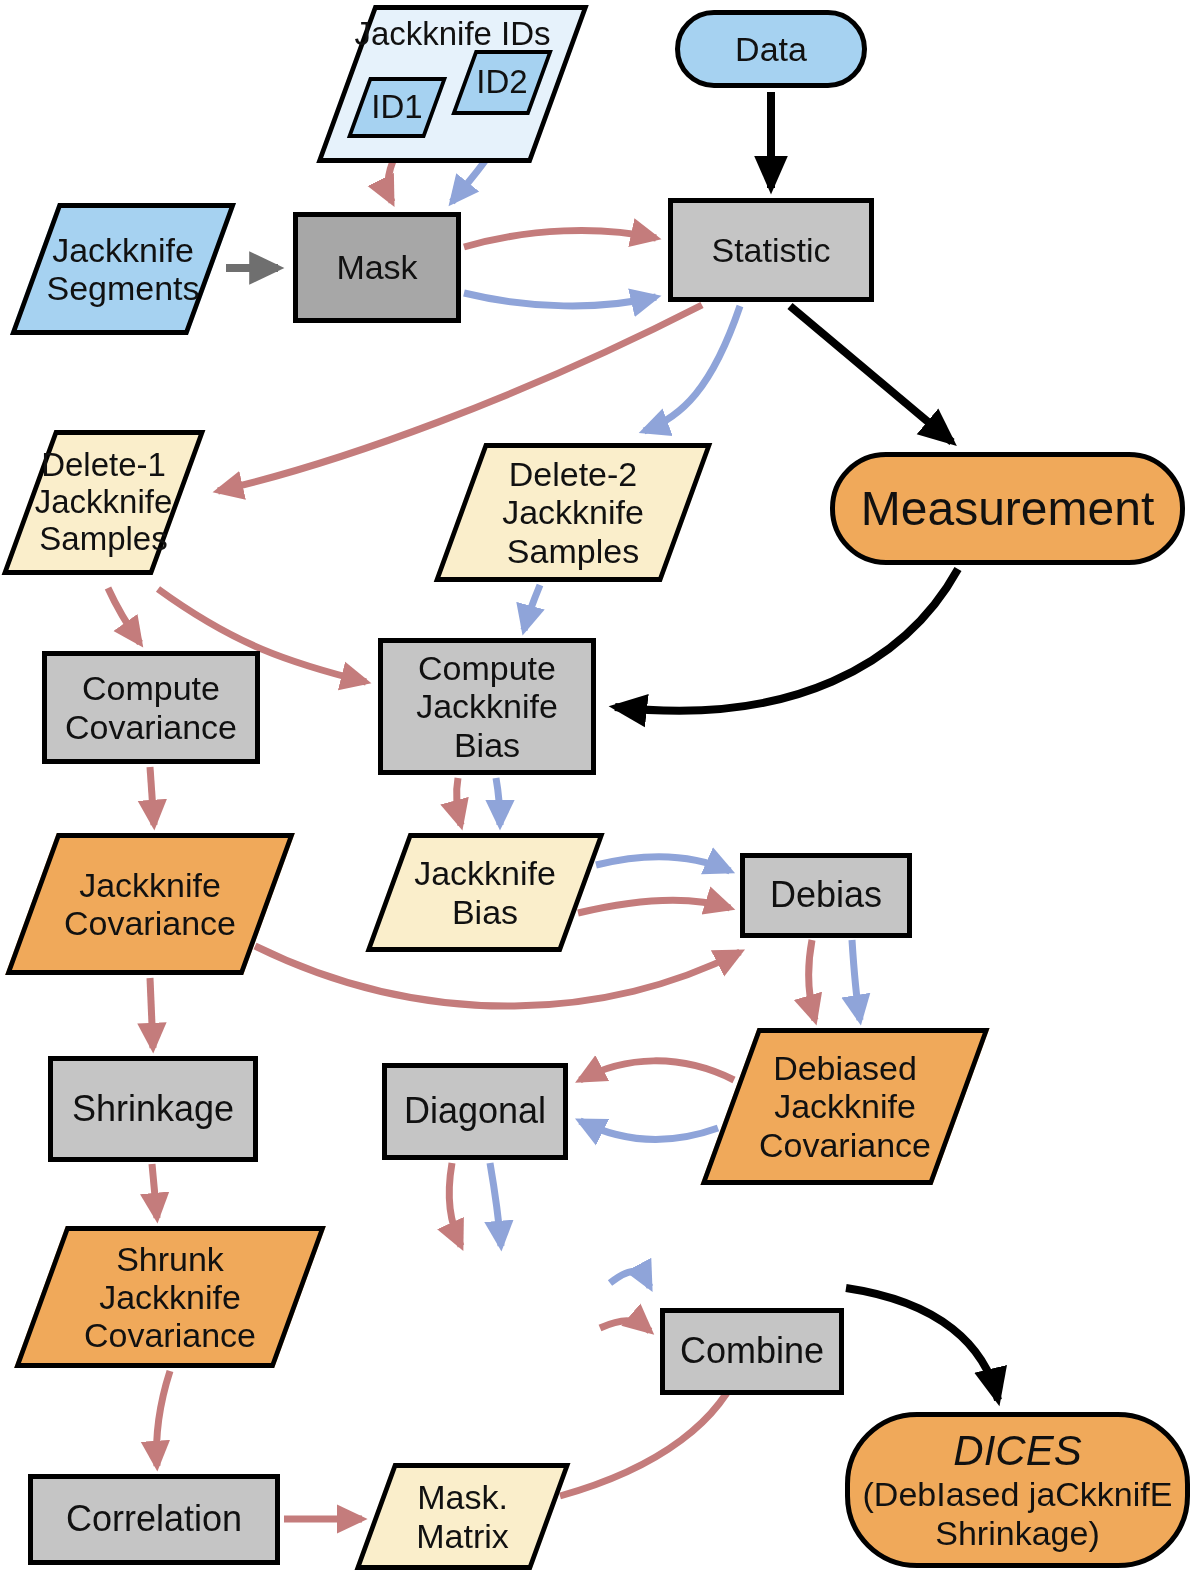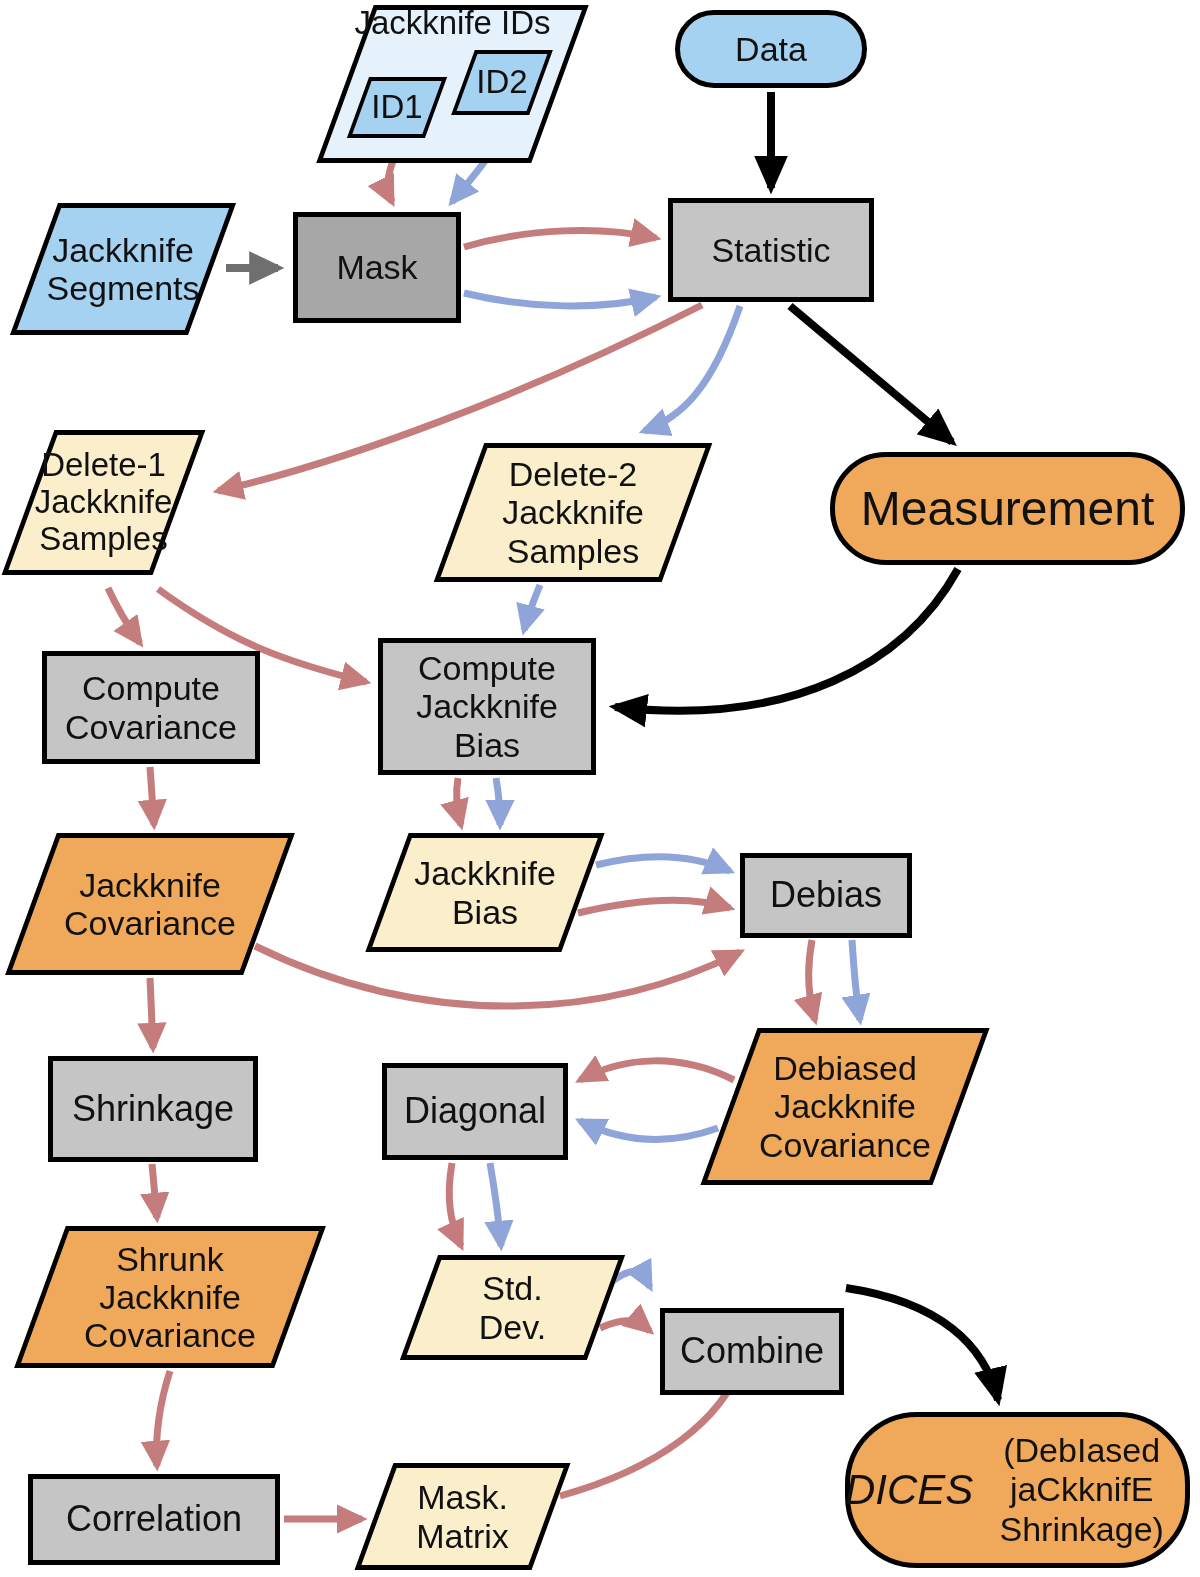--- a/index.html
+++ b/index.html
@@ -9,33 +9,33 @@
     overflow:hidden;
   }
   .arrow-layer { position:absolute; left:0; top:0; width:1200px; height:1577px; }
   .node { position:absolute; }
   .shape { position:absolute; inset:0; background:#ccc; border:5px solid #000; box-sizing:border-box; }
   .para .shape { transform:skewX(-20deg); }
   .lbl {
     position:absolute; inset:0; display:flex; align-items:center; justify-content:center;
     text-align:center; white-space:pre-line; line-height:1.12; z-index:2;
   }
-  .lbl.top { align-items:flex-start; padding-top:0; }
+  .lbl.top { align-items:flex-start; padding-top:11px; }
   .fill-blue       .shape { background:#a6d2f1; }
   .fill-bluelight  .shape { background:#e6f2fb; }
   .fill-graydark   .shape { background:#a7a7a7; }
   .fill-gray       .shape { background:#c5c5c5; }
   .fill-cream      .shape { background:#faeecb; }
   .fill-orange     .shape { background:#f0a95a; }
   .fs33 { font-size:33px; }
   .fs34 { font-size:34px; }
   .fs36 { font-size:36px; }
   .fs38 { font-size:48px; }
   .fs40 { font-size:34px; }
-  .dices-lbl { line-height:1.15; }
+  .dices-lbl { flex-direction:column; line-height:1.15; }
   .dices-title { font-size:42px; font-style:italic; display:block; }
   .dices-sub { font-size:34px; display:block; white-space:pre-line; }
 </style>
 </head>
 <body>
 
 <div class="canvas">
 
   <svg class="arrow-layer" width="1200" height="1577" viewBox="0 0 1200 1577" fill="none">
     <defs>
@@ -191,25 +191,20 @@
 Covariance</div>
   </div>
 
   <div class="node para fill-orange" style="left:40px;top:1226px;width:260px;height:142px">
     <div class="shape"></div>
     <div class="lbl fs34">Shrunk
 Jackknife
 Covariance</div>
   </div>
 
-  <div class="node para fill-cream" style="left:419px;top:1255px;width:187px;height:105px">
-    <div class="shape"></div>
-    <div class="lbl fs34">Std.
-Dev.</div>
-  </div>
 
   <div class="node fill-gray" style="left:660px;top:1308px;width:184px;height:87px">
     <div class="shape"></div>
     <div class="lbl fs36">Combine</div>
   </div>
 
   <div class="node fill-gray" style="left:28px;top:1474px;width:252px;height:91px">
     <div class="shape"></div>
     <div class="lbl fs36">Correlation</div>
   </div>

